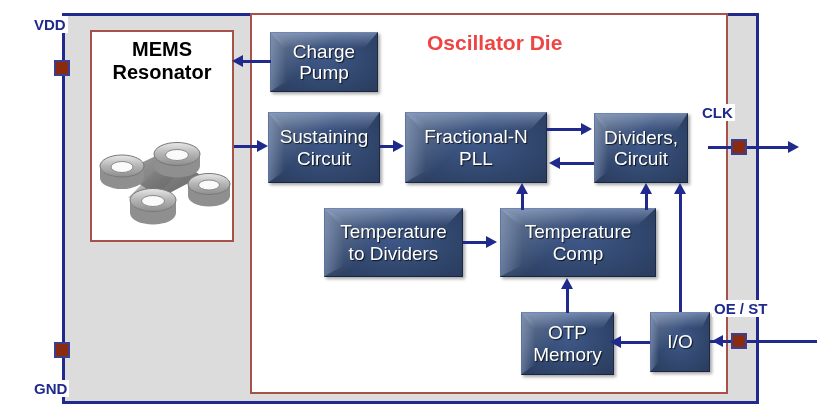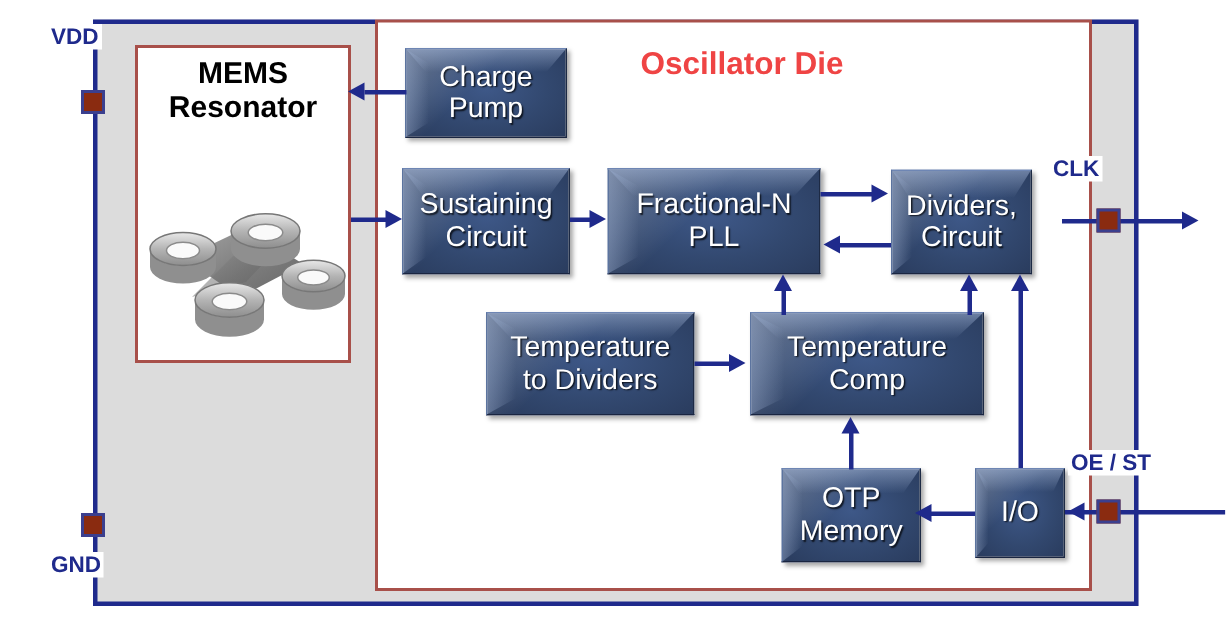--- a/index.html
+++ b/index.html
@@ -303,21 +303,21 @@
   <div class="wire-h" style="left:620px; top:341px; width:30px;"></div>
   <div class="arrow arrow-l" style="left:610px; top:336px;"></div>
 
   <div class="wire-v" style="left:679px; top:193px; height:119px;"></div>
   <div class="arrow arrow-u" style="left:674px; top:183px;"></div>
 
   <div class="pad" style="left:54px; top:60px;"></div>
   <div class="pin-label" style="left:32px; top:16px;">VDD</div>
 
   <div class="pad" style="left:54px; top:342px;"></div>
-  <div class="pin-label" style="left:32px; top:368px;">GND</div>
+  <div class="pin-label" style="left:32px; top:380px;">GND</div>
 
   <div class="wire-h" style="left:708px; top:146px; width:82px;"></div>
   <div class="pad" style="left:731px; top:139px;"></div>
   <div class="arrow arrow-r" style="left:788px; top:141px;"></div>
   <div class="pin-label" style="left:700px; top:104px;">CLK</div>
 
   <div class="wire-h" style="left:710px; top:340px; width:107px;"></div>
   <div class="pad" style="left:731px; top:333px;"></div>
   <div class="arrow arrow-l" style="left:712px; top:335px;"></div>
   <div class="pin-label" style="left:712px; top:300px;">OE / ST</div>

